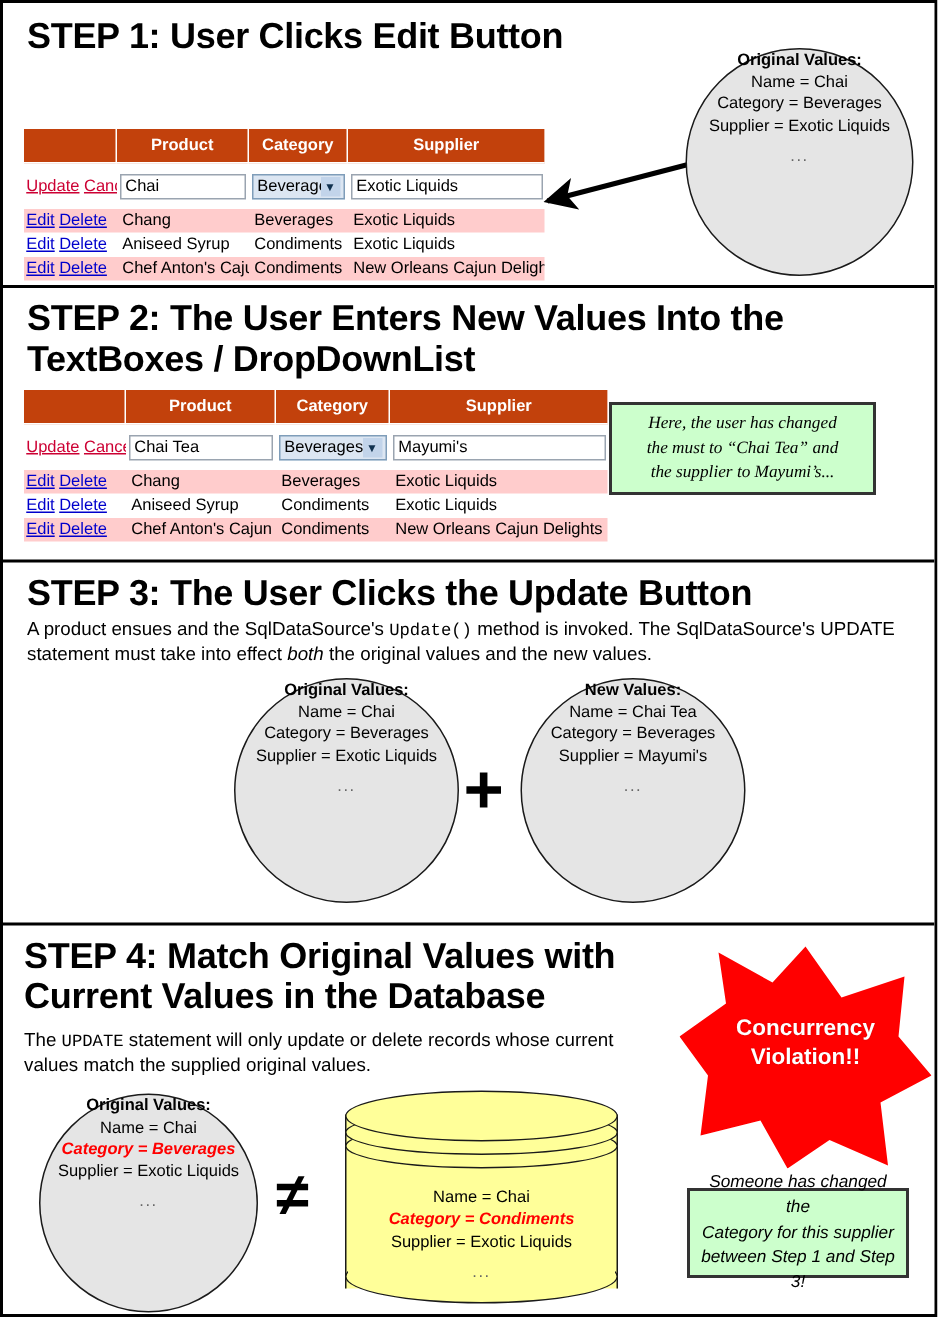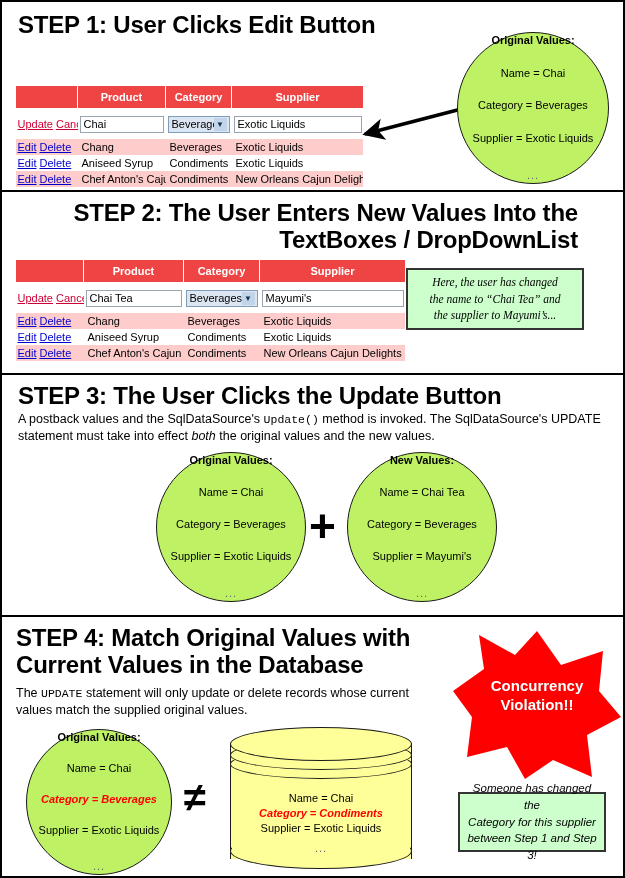--- a/index.html
+++ b/index.html
@@ -54,21 +54,21 @@
   .ital { font-style: italic; }
 
   
   .gv {
     border-collapse: collapse;
     table-layout: fixed;
     font-size: 11px;
     background: #ffffff;
   }
   .gv th {
-    background: #ef4444;
+    background: #c2410c;
     color: #ffffff;
     font-weight: bold;
     font-size: 11px;
     text-align: center;
     padding: 5px 6px;
     border: 1px solid #ffffff;
     white-space: nowrap;
   }
   .gv th.cmdhdr { width: 62px; }
   .gv td {
@@ -132,27 +132,27 @@
     display: flex;
     align-items: center;
     justify-content: center;
     font-size: 8px;
     color: #10314f;
   }
 
   
   .bubble {
     position: absolute;
-    background: #bef264;
+    background: #e5e5e5;
     border: 1.4px solid #1a1a1a;
     border-radius: 50%;
     display: flex;
     flex-direction: column;
     align-items: center;
-    justify-content: space-between;
+    justify-content: flex-start;
     text-align: center;
     font-size: 11px;
     color: #000000;
     line-height: 1.33;
     box-sizing: border-box;
   }
   .bubble .btitle { font-weight: bold; font-size: 11px; }
   .bubble .bline  { font-size: 11px; white-space: nowrap; }
   .bubble .bdots  { font-size: 11px; color: #666; letter-spacing: 1px; }
   .bubble .hl     { color: #ff0000; font-weight: bold; font-style: italic; }
@@ -324,21 +324,21 @@
       <div class="bline">Name = Chai</div>
       <div class="bline">Category = Beverages</div>
       <div class="bline">Supplier = Exotic Liquids</div>
       <div class="bdots" style="margin-top:5px;">...</div>
     </div>
   </div>
 
   <div class="step-divider" style="top:188px;"></div>
 
   <div class="step" style="top:190px; height:180px;">
-    <div class="step-title" style="position:absolute; left:16px; top:8px; width:560px;text-align:right;">STEP 2: The User Enters New Values Into the TextBoxes / DropDownList</div>
+    <div class="step-title" style="position:absolute; left:16px; top:8px; width:560px;">STEP 2: The User Enters New Values Into the TextBoxes / DropDownList</div>
 
     <div style="position:absolute; left:13px; top:67px; width:390px; height:105px; overflow:hidden;">
       <table class="gv" style="width:390px;">
         <colgroup>
             <col style="width:68px">
             <col style="width:100px">
             <col style="width:76px">
             <col style="width:146px">
           </colgroup>
         <thead>
@@ -390,32 +390,32 @@
             <td>Chef Anton's Cajun</td>
             <td>Condiments</td>
             <td>New Orleans Cajun Delights</td>
           </tr>
         </tbody>
       </table>
     </div>
 
     <div class="callout" style="left:404px; top:76px; width:178px; height:62px;font-family:Liberation Serif, serif;">
       <div>Here, the user has changed</div>
-      <div>the name to “Chai Tea” and</div>
+      <div>the must to “Chai Tea” and</div>
       <div>the supplier to Mayumi’s...</div>
     </div>
   </div>
 
   <div class="step-divider" style="top:371px;"></div>
 
   <div class="step" style="top:373px; height:238px;">
     <div class="step-title" style="position:absolute; left:16px; top:8px; width:520px;">STEP 3: The User Clicks the Update Button</div>
 
     <div class="step-desc" style="position:absolute; left:16px; top:36px; width:585px;">
-      <span>A postback values and the SqlDataSource's </span><span class="mono">Update()</span><span> method is invoked. The SqlDataSource's UPDATE statement must take into effect </span><span class="ital">both</span><span> the original values and the new values.</span>
+      <span>A product ensues and the SqlDataSource's </span><span class="mono">Update()</span><span> method is invoked. The SqlDataSource's UPDATE statement must take into effect </span><span class="ital">both</span><span> the original values and the new values.</span>
     </div>
 
     <div class="bubble" style="left:154px; top:77px; width:150px; height:150px;">
       <div class="btitle">Original Values:</div>
       <div class="bline">Name = Chai</div>
       <div class="bline">Category = Beverages</div>
       <div class="bline">Supplier = Exotic Liquids</div>
       <div class="bdots" style="margin-top:5px;">...</div>
     </div>
 

